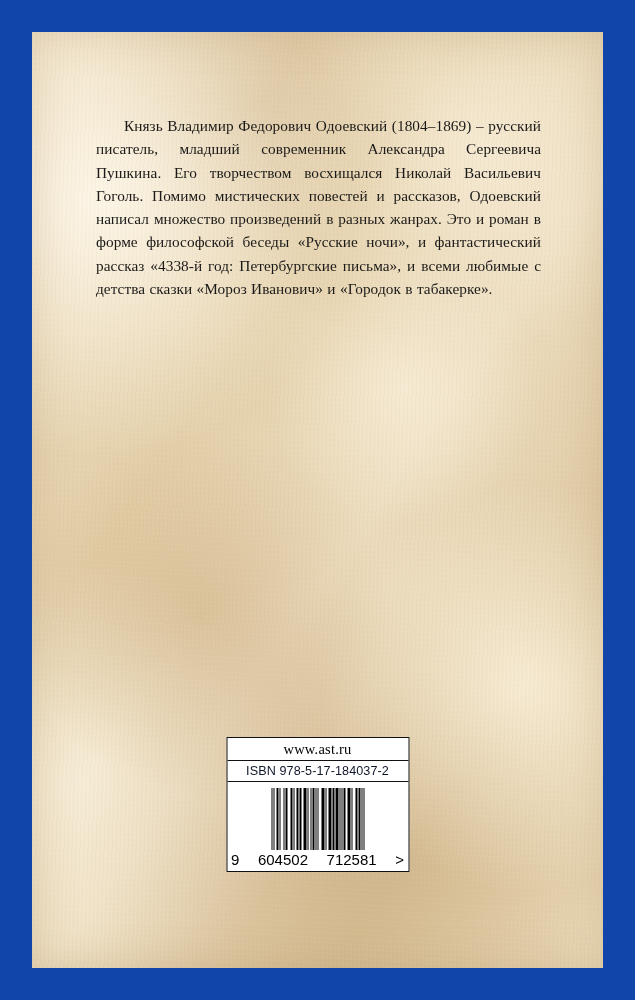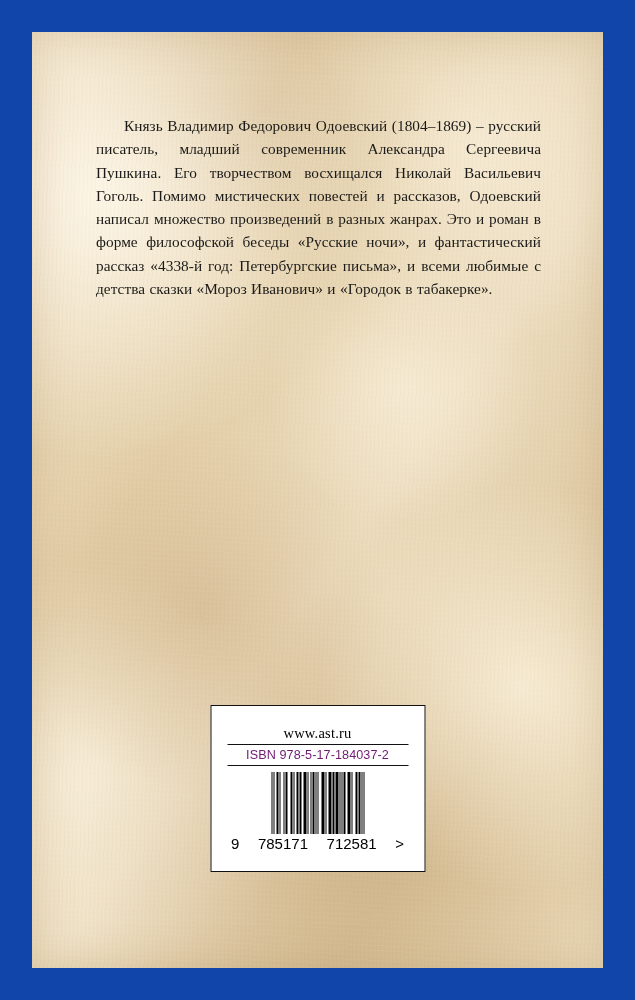--- a/index.html
+++ b/index.html
@@ -75,38 +75,38 @@
   }
 
   .barcode-area {
     position: absolute;
     left: 50%;
     transform: translateX(-50%);
     bottom: 96px;
     width: 181px;
     background: #ffffff;
     border: 1px solid #111;
-    padding: 16px;
+    padding: 0;
   }
   .site-line {
     text-align: center;
     font-size: 14.5px;
     font-family: "Liberation Serif", serif;
     padding: 3px 0 2px 0;
     border-bottom: 1px solid #111;
     color: #000;
     letter-spacing: 0.2px;
   }
   .isbn-line {
     text-align: center;
     font-size: 12.6px;
     font-family: "Liberation Sans", sans-serif;
     padding: 3px 0 3px 0;
     border-bottom: 1px solid #111;
-    color: #701a75;
+    color: #0f172a;
     letter-spacing: 0.1px;
   }
   .bars {
     height: 62px;
     margin: 6px 6px 1px 6px;
     display: flex;
     align-items: flex-end;
     justify-content: center;
     gap: 0;
   }
@@ -214,20 +214,20 @@
           <i style="width: 2px;"></i>
           <i style="width: 1px; background: transparent;"></i>
           <i style="width: 2px;"></i>
           <i style="width: 1px; background: transparent;"></i>
           <i style="width: 1px;"></i>
           <i style="width: 1px; background: transparent;"></i>
           <i style="width: 1px;"></i>
         </div>
       <div class="digits">
         <span>9</span>
-        <span>785171</span>
+        <span>604502</span>
         <span>712581</span>
         <span>&gt;</span>
       </div>
     </div>
 
   </div>
 </div>
 
 </body></html>

